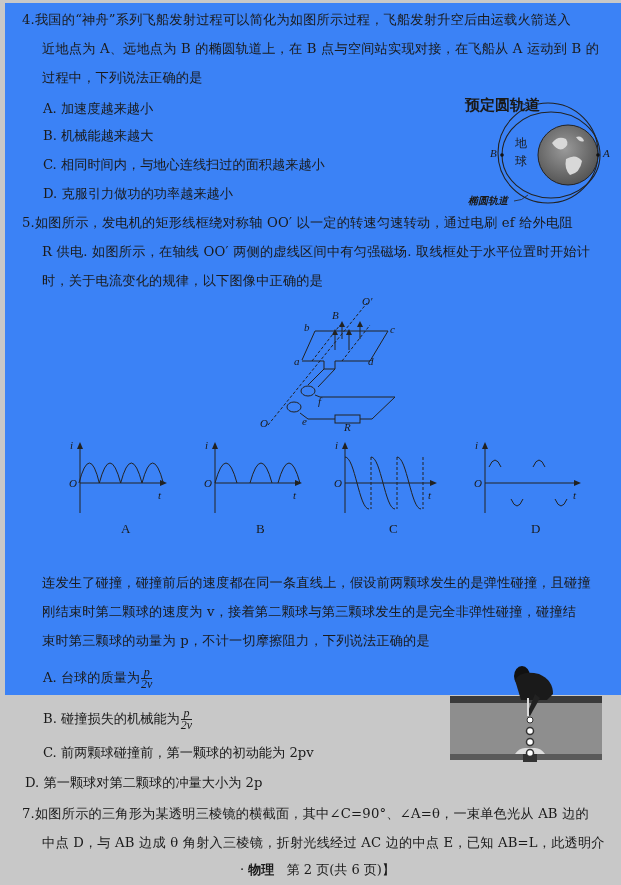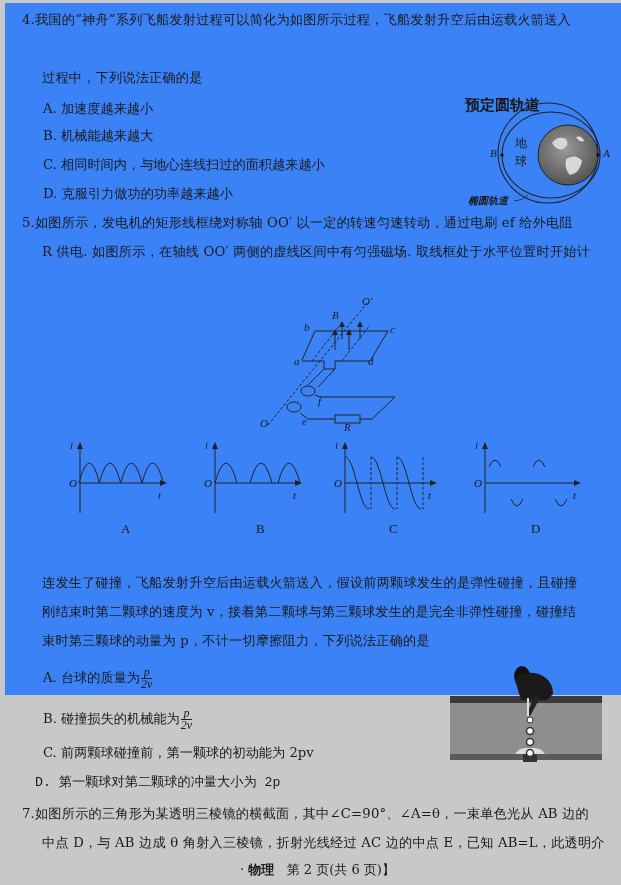--- a/index.html
+++ b/index.html
@@ -28,20 +28,21 @@
   .footer b { font-weight:bold; }
 </style>
 </head>
 <body>
 
 <div class="page">
 
   <div class="line" style="left:17px; top:8px;">
     <span>4.</span><span>我国的“神舟”系列飞船发射过程可以简化为如图所示过程，飞船发射升空后由运载火箭送入</span>
   </div>
+  <div class="line" style="left:37px; top:37px;">近地点为 A、远地点为 B 的椭圆轨道上，在 B 点与空间站实现对接，在飞船从 A 运动到 B 的</div>
   <div class="line" style="left:37px; top:66px;text-align:right;">过程中，下列说法正确的是</div>
 
   <div class="opt" style="left:38px; top:97px;">
     <span>A.</span> <span>加速度越来越小</span>
   </div>
   <div class="opt" style="left:38px; top:124px;">
     <span>B.</span> <span>机械能越来越大</span>
   </div>
   <div class="opt" style="left:38px; top:153px;">
     <span>C.</span> <span>相同时间内，与地心连线扫过的面积越来越小</span>
@@ -74,20 +75,21 @@
     <span class="cap" style="left:55px; top:42px; font-size:12px;">地</span>
     <span class="cap" style="left:55px; top:60px; font-size:12px;">球</span>
     <span class="cap it" style="left:30px; top:54px; font-size:11px;">B</span>
     <span class="cap it" style="left:143px; top:54px; font-size:11px;">A</span>
   </div>
 
   <div class="line" style="left:17px; top:211px;">
     <span>5.</span><span>如图所示，发电机的矩形线框绕对称轴 OO′ 以一定的转速匀速转动，通过电刷 ef 给外电阻</span>
   </div>
   <div class="line" style="left:37px; top:240px;">R 供电. 如图所示，在轴线 OO′ 两侧的虚线区间中有匀强磁场. 取线框处于水平位置时开始计</div>
+  <div class="line" style="left:37px; top:269px;">时，关于电流变化的规律，以下图像中正确的是</div>
 
   <div style="position:absolute; left:255px; top:292px; width:140px; height:135px;">
     <svg width="140" height="135">
       <g stroke="#222" stroke-width="1" fill="none">
 
         <polyline points="42,65 55,36 128,36 110,66 75,66 75,74 64,74 64,66 42,66"></polyline>
 
         <line x1="8" y1="130" x2="107" y2="8" stroke-dasharray="3,2"></line>
         <line x1="52" y1="66" x2="80" y2="30" stroke-dasharray="3,2"></line>
         <line x1="82" y1="66" x2="110" y2="30" stroke-dasharray="3,2"></line>
@@ -193,34 +195,34 @@
       </g>
       <polygon points="30,1 27,8 33,8" fill="#222"></polygon>
       <polygon points="126,42 119,39 119,45" fill="#222"></polygon>
     </svg>
     <span class="cap it" style="left:20px; top:-2px; font-size:11px;">i</span>
     <span class="cap it" style="left:19px; top:36px; font-size:11px;">O</span>
     <span class="cap it" style="left:118px; top:48px; font-size:11px;">t</span>
     <span class="cap" style="left:76px; top:80px;">D</span>
   </div>
 
-  <div class="line" style="left:37px; top:571px;">连发生了碰撞，飞船发射升空后由运载火箭送入，假设前两颗球发生的是弹性碰撞，且碰撞</div>
+  <div class="line" style="left:37px; top:571px;">连发生了碰撞，碰撞前后的速度都在同一条直线上，假设前两颗球发生的是弹性碰撞，且碰撞</div>
   <div class="line" style="left:37px; top:600px;">刚结束时第二颗球的速度为 v，接着第二颗球与第三颗球发生的是完全非弹性碰撞，碰撞结</div>
   <div class="line" style="left:37px; top:629px;">束时第三颗球的动量为 p，不计一切摩擦阻力，下列说法正确的是</div>
 
   <div class="opt" style="left:38px; top:664px;">
     <span>A.</span> <span>台球的质量为</span><span class="frac"><span class="num">p</span><span class="den">2v</span></span>
   </div>
   <div class="opt" style="left:38px; top:705px;">
     <span>B.</span> <span>碰撞损失的机械能为</span><span class="frac"><span class="num">p</span><span class="den">2v</span></span>
   </div>
   <div class="opt" style="left:38px; top:741px;">
     <span>C.</span> <span>前两颗球碰撞前，第一颗球的初动能为 2pv</span>
   </div>
-  <div class="opt" style="left:30px; top:771px;font-family:Liberation Mono, monospace;">
+  <div class="opt" style="left:20px; top:771px;">
     <span>D.</span> <span>第一颗球对第二颗球的冲量大小为 2p</span>
   </div>
 
   <div style="position:absolute; left:442px; top:655px; width:155px; height:105px;">
     <svg width="155" height="105">
 
       <rect x="3" y="38" width="152" height="64" fill="#8e8e8e"></rect>
       <rect x="3" y="38" width="152" height="7" fill="#3a3a3a"></rect>
       <rect x="3" y="96" width="152" height="6" fill="#5a5a5a"></rect>
       <path d="M68 96 q4 -6 10 -6 h10 q6 0 10 6z" fill="#ddd"></path>

